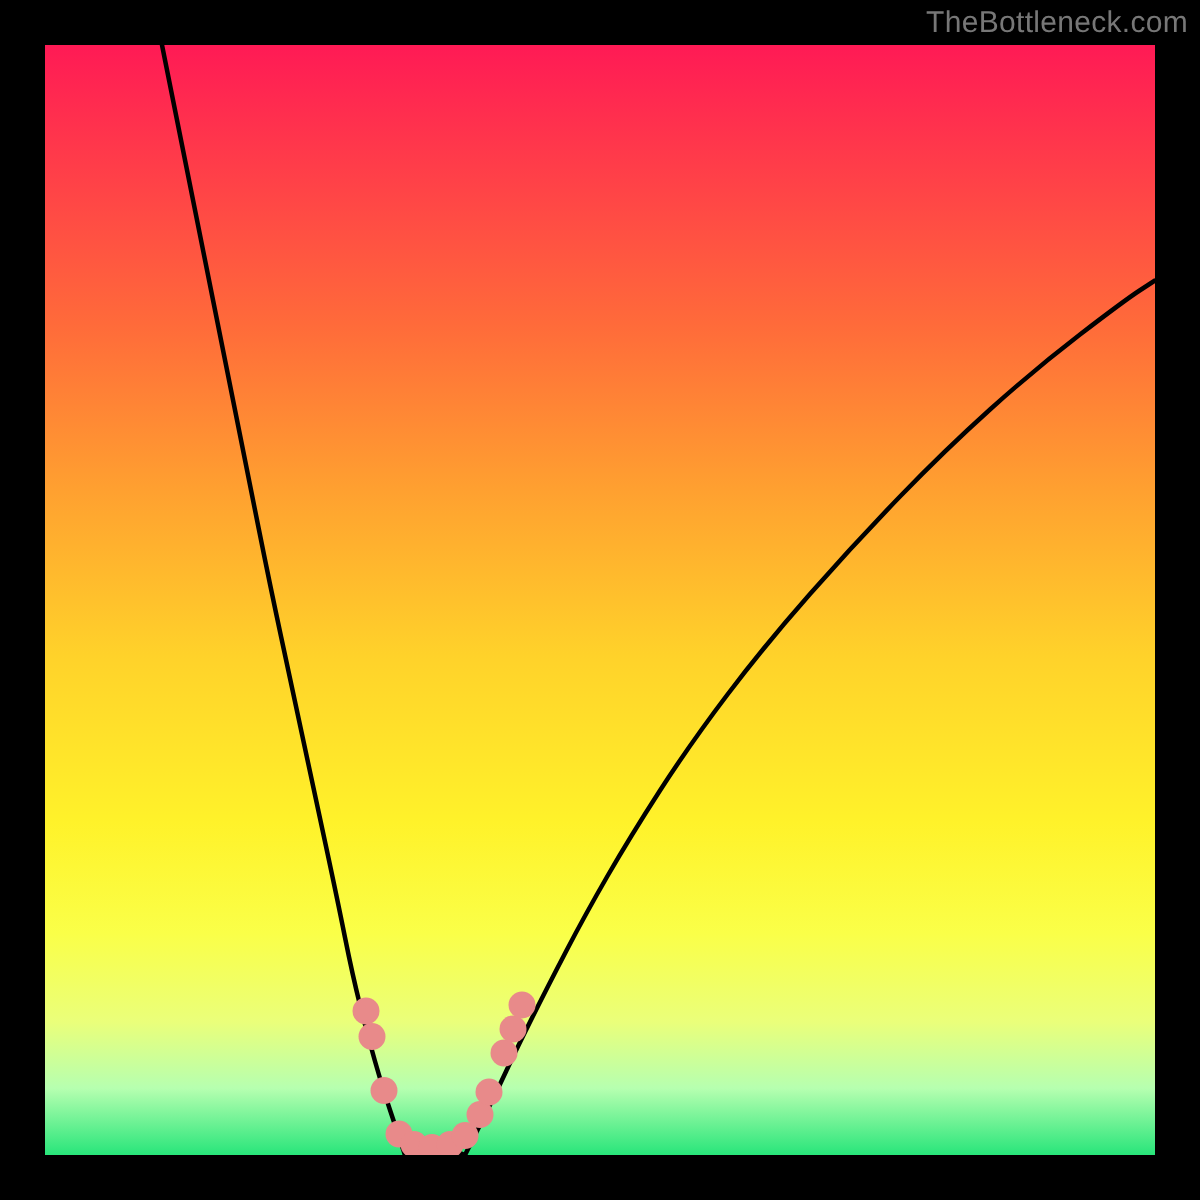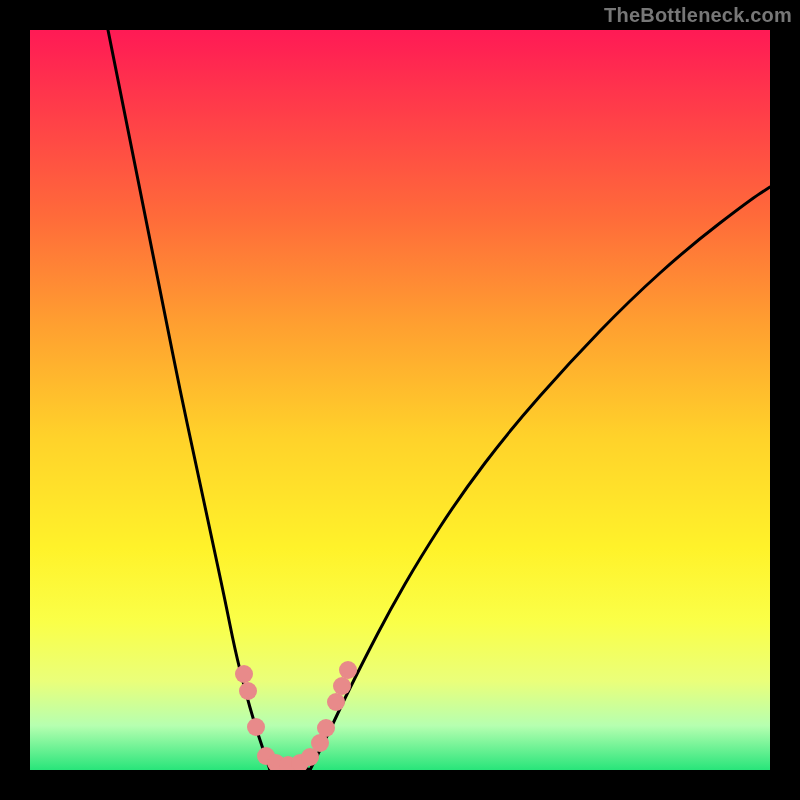--- a/index.html
+++ b/index.html
@@ -35,21 +35,21 @@
       #b6ffb0 94%,
       #28e57a 100%
     );
   }
   .watermark {
     position: absolute;
     top: 4px;
     right: 8px;
     color: #777;
     font-size: 20px;
-    font-weight: 700;
+    font-weight: 400;
     letter-spacing: 0.2px;
     user-select: none;
   }
   svg.curve {
     position: absolute;
     left: 0; top: 0;
     width: 740px;
     height: 740px;
   }
 </style>

